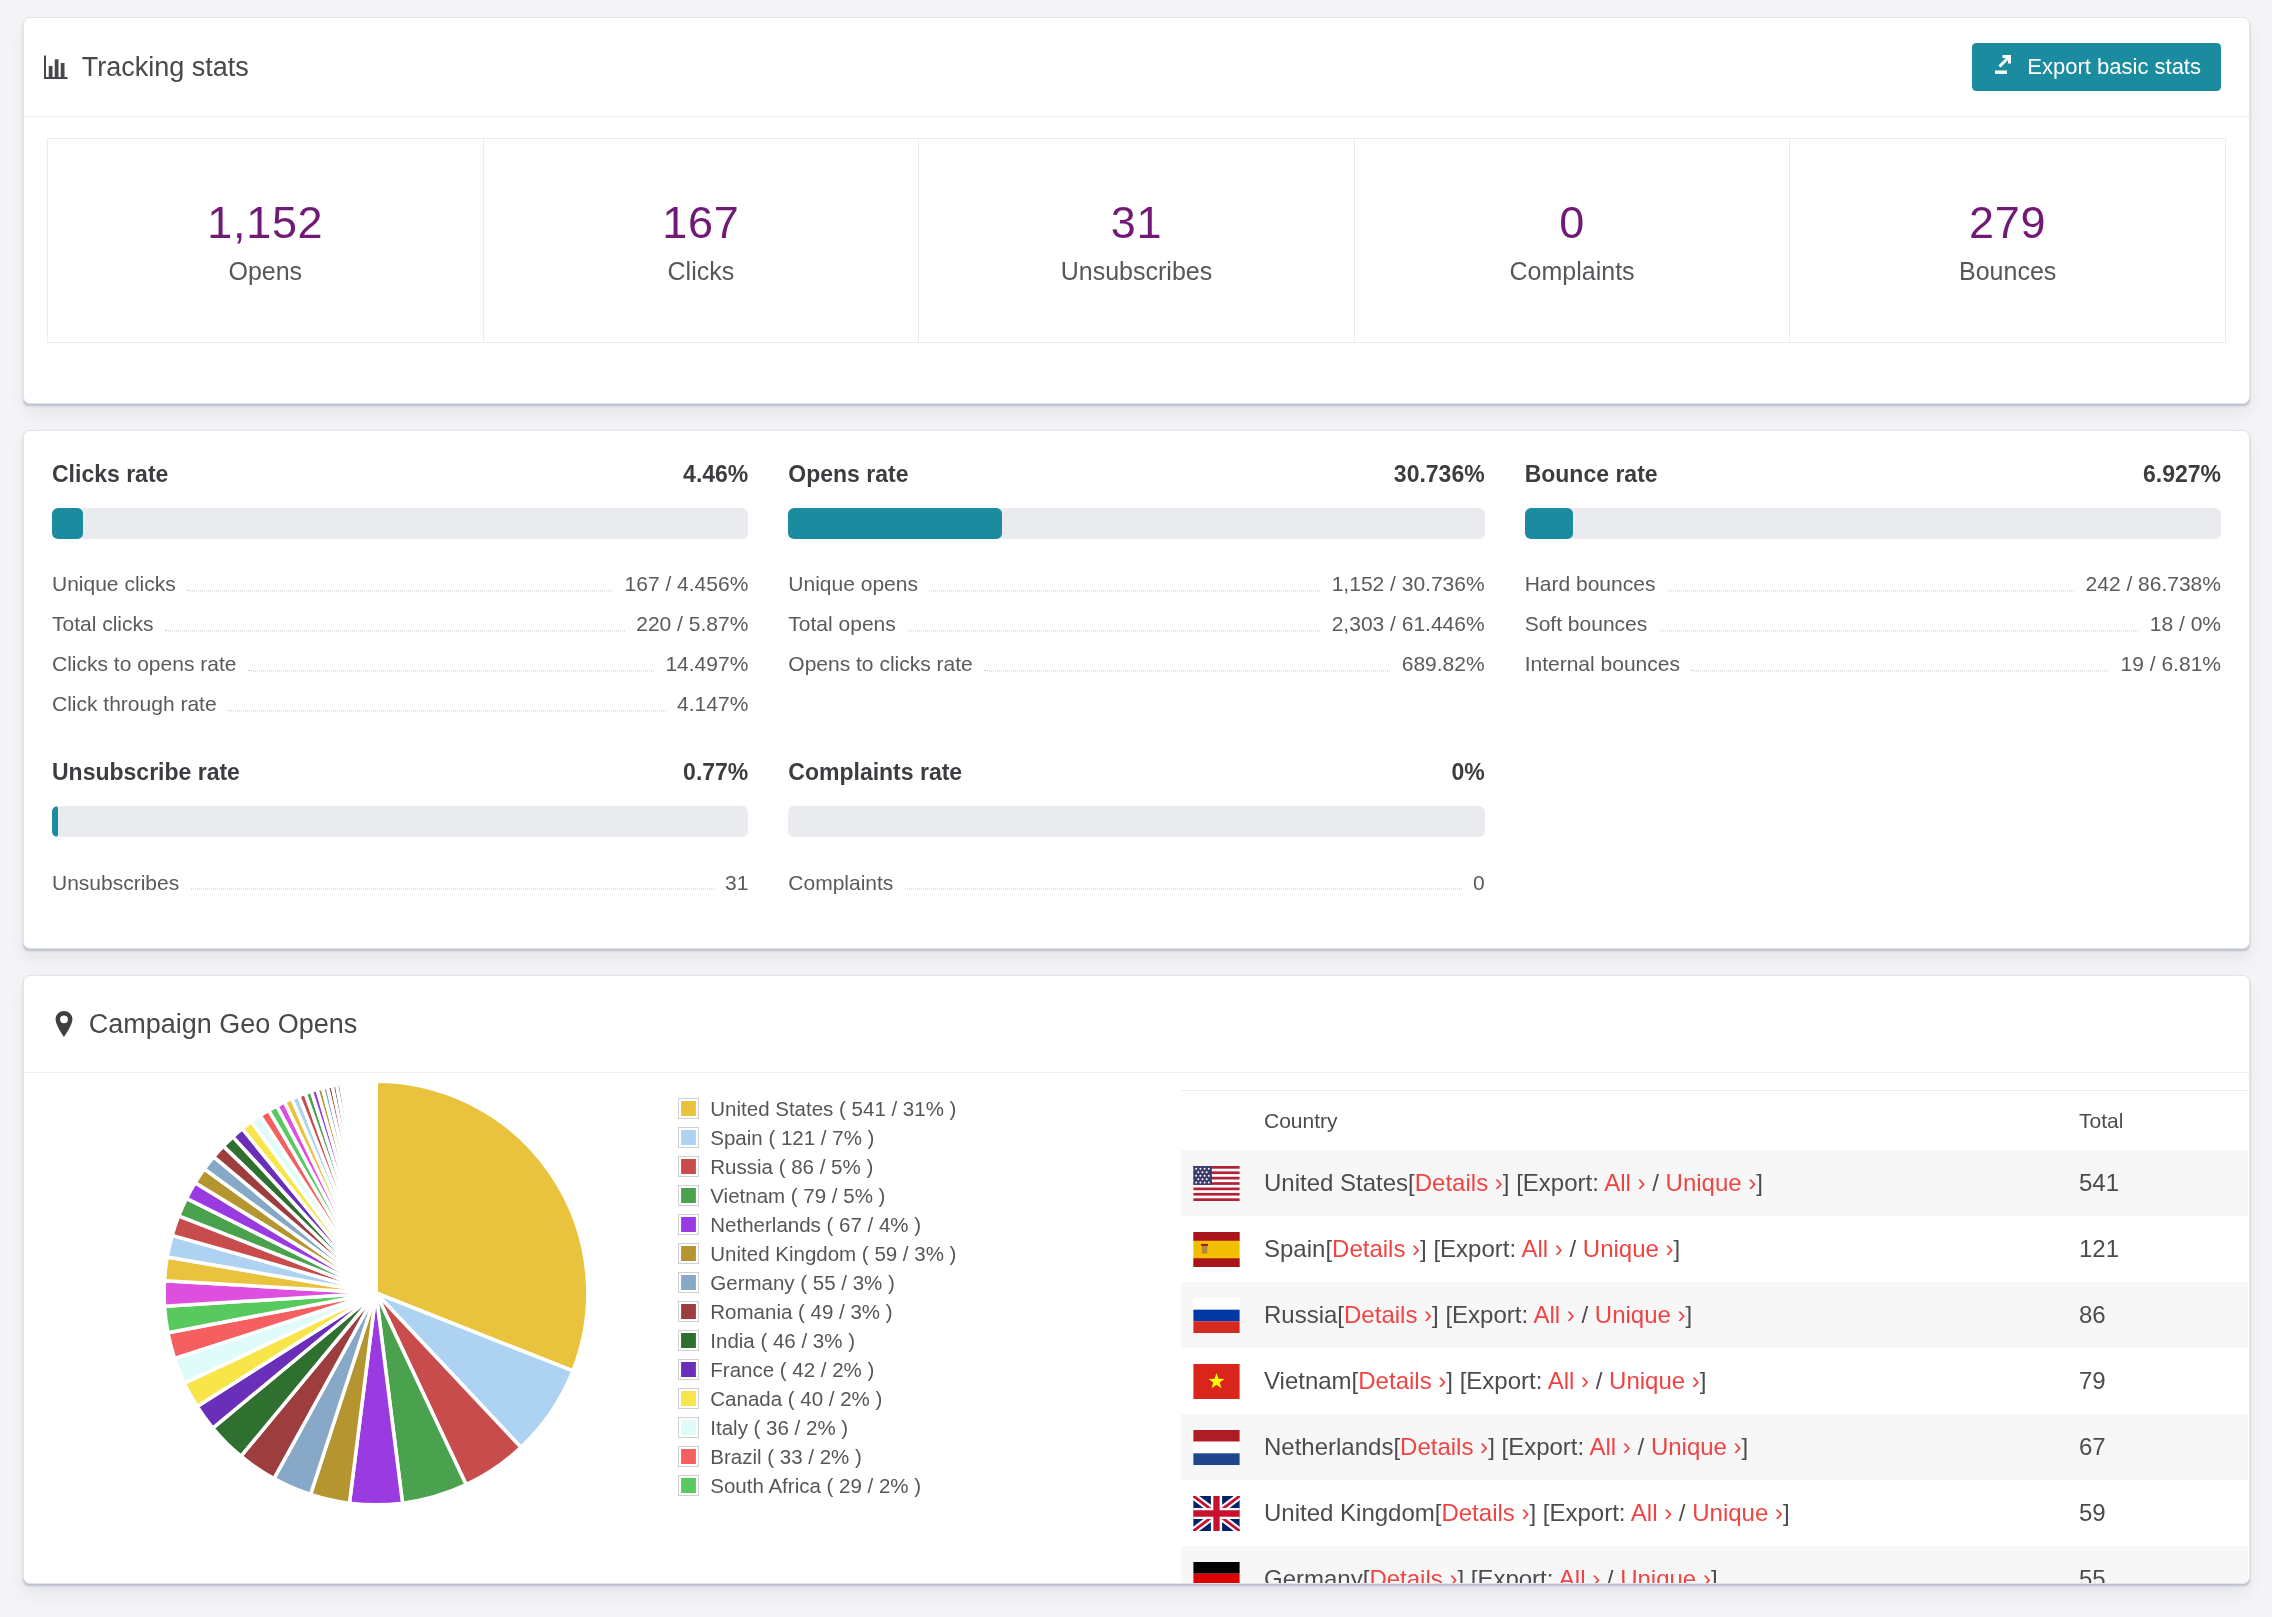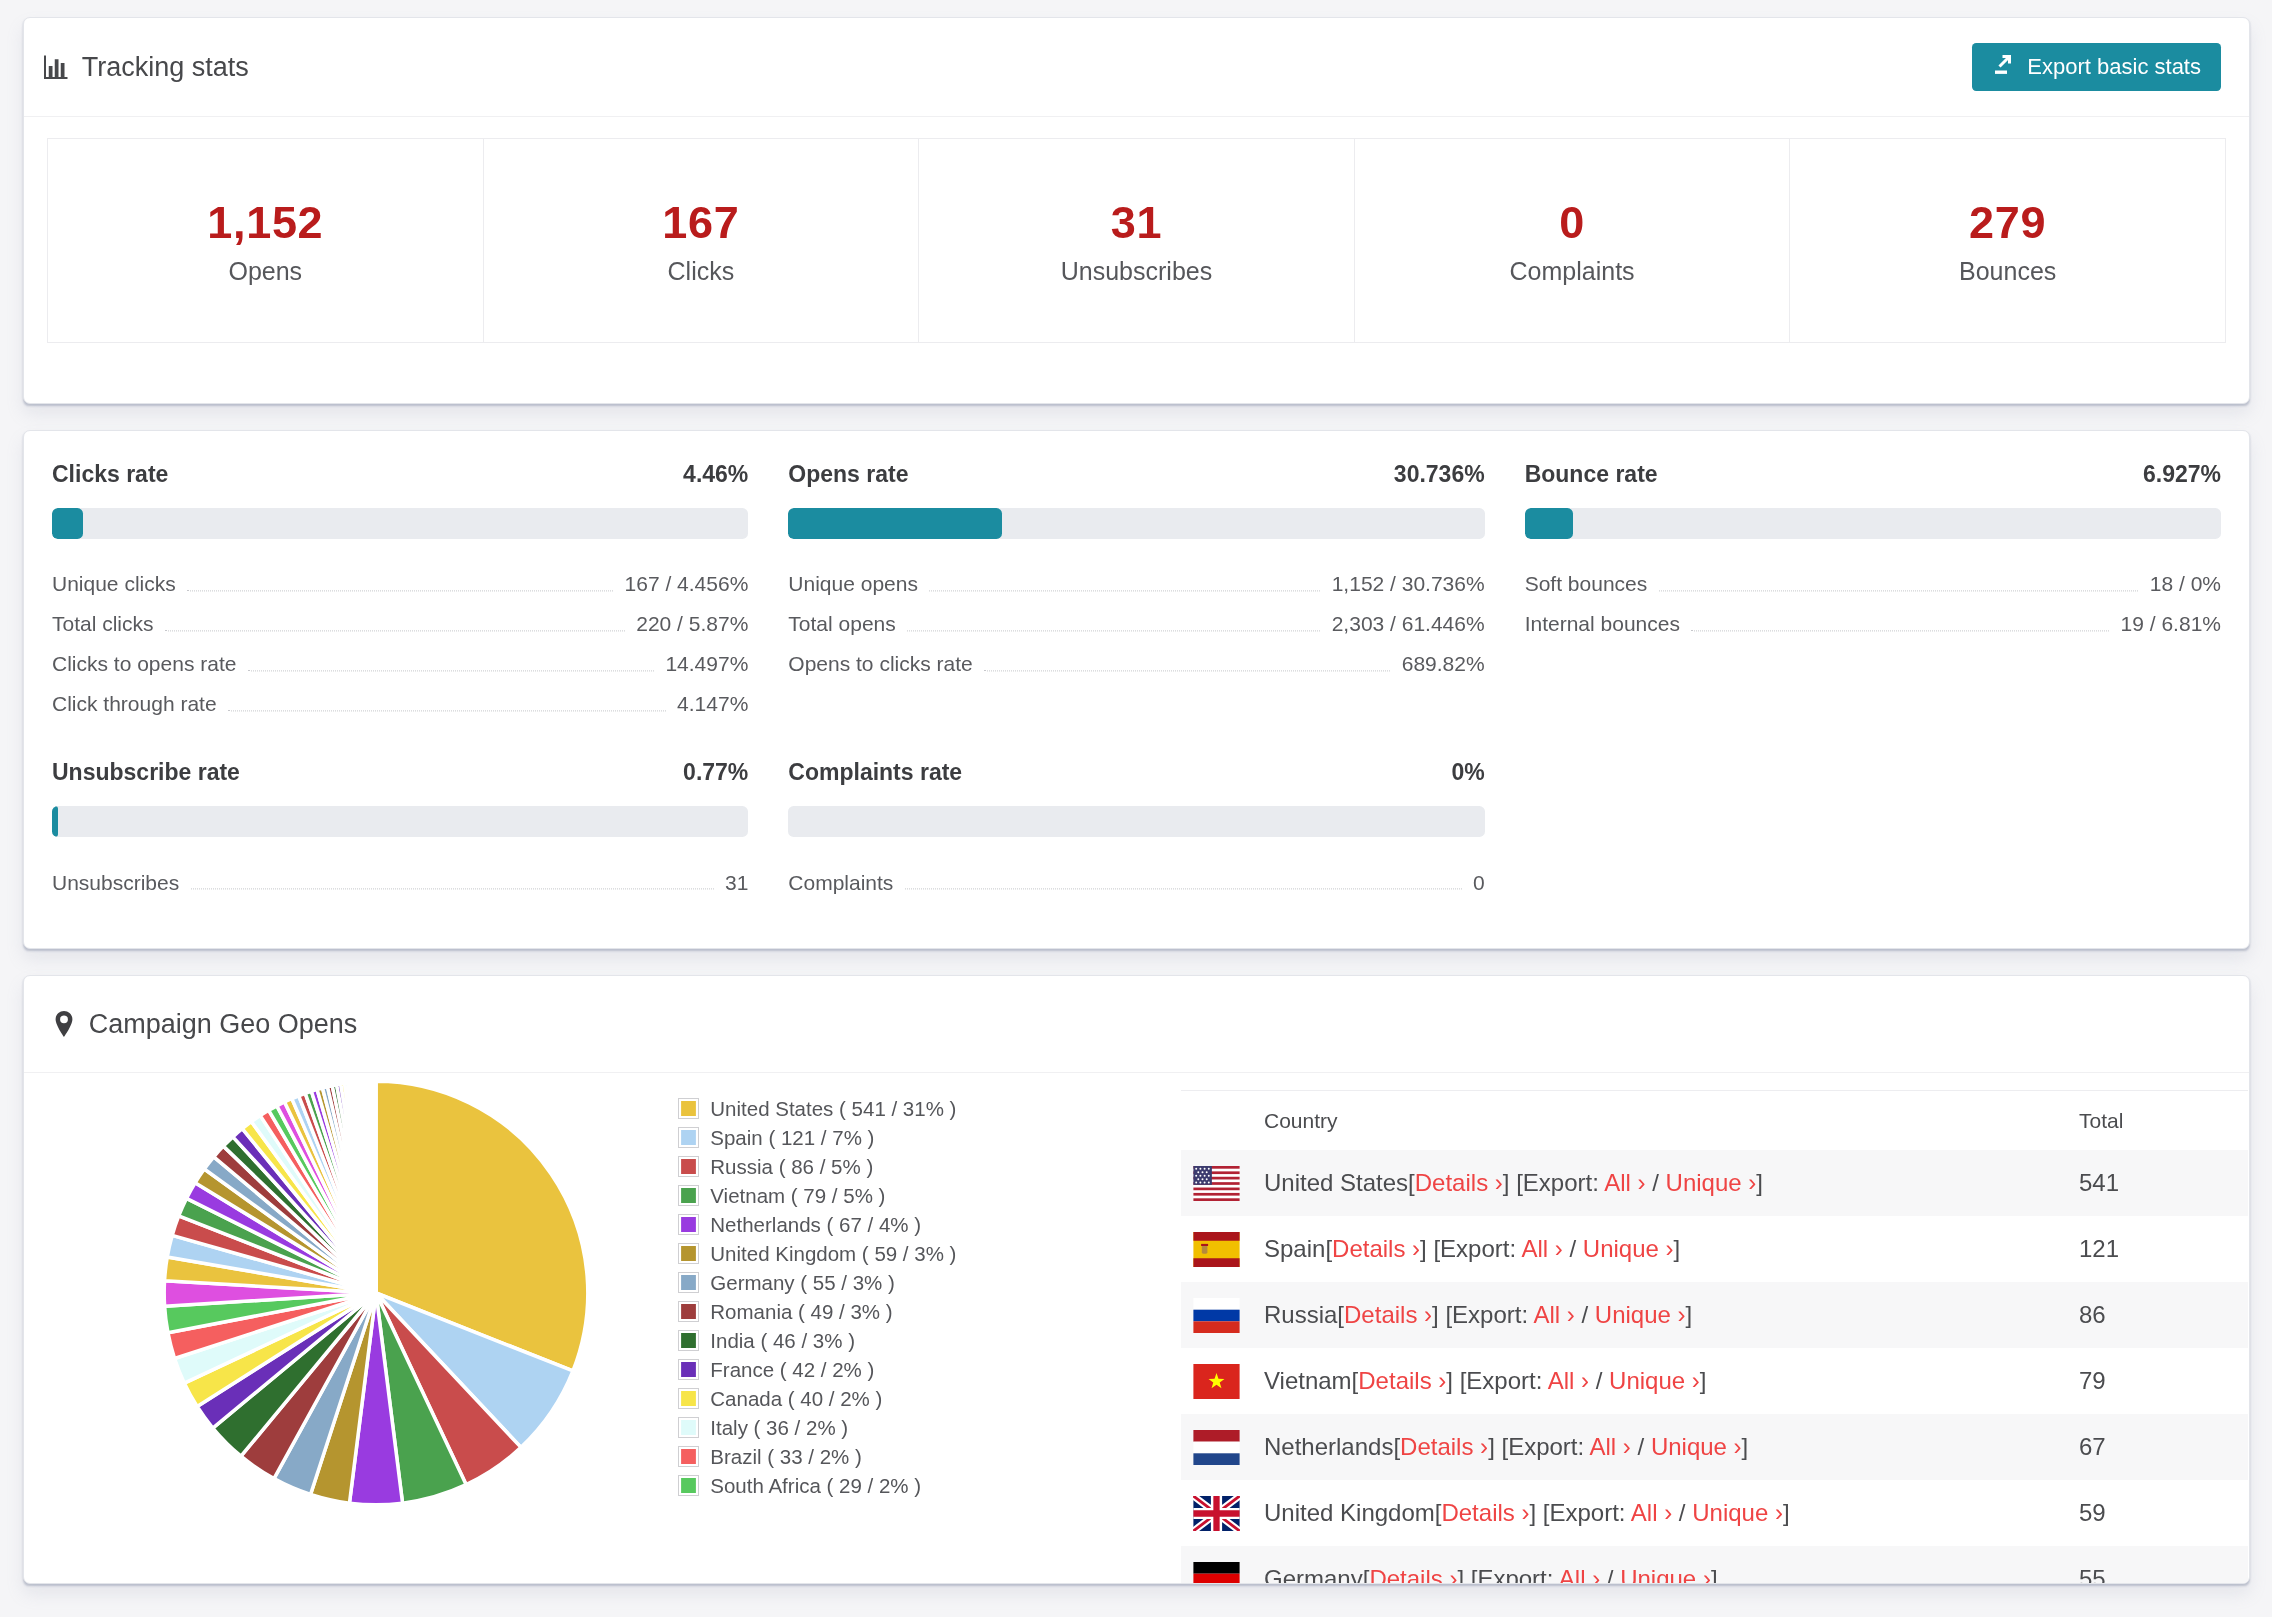--- a/index.html
+++ b/index.html
@@ -29,21 +29,21 @@
     display: flex; align-items: center; gap: 11.3px;
     background: #1b8ca0; color: #fff; border: none; border-radius: 4.2px;
     height: 48px; padding: 0 20px; font-size: 22px; cursor: pointer;
     font-family: inherit;
   }
   
   .card-tracking { height: 387px; overflow: hidden; }
   .stats-row { margin: 20.5px 23px 0; border: 0.7px solid #ececef; display: flex; }
   .stat-box { flex: 1; text-align: center; padding: 58px 0 56px; }
   .stat-box + .stat-box { border-left: 0.7px solid #ececef; }
-  .stat-value { font-size: 45px; font-weight: 700; color: #b91c1c; letter-spacing: 0.7px; }
+  .stat-value { font-size: 45px; font-weight: 400; color: #701a75; letter-spacing: 0.7px; }
   .stat-label { margin-top: 8.5px; font-size: 25px; color: #56575b; }
   
   .card-rates { height: 519px; overflow: hidden; padding: 30px 28px; }
   .rates-grid { display: grid; grid-template-columns: repeat(3, 1fr); column-gap: 40px; }
   .rates-grid + .rates-grid { margin-top: 35px; }
   .rate-head { display: flex; justify-content: space-between; align-items: baseline;
     font-size: 23px; font-weight: 700; color: #3c3d40; }
   .bar { margin-top: 20px; height: 31px; background: #e9ebef; border-radius: 5.6px; overflow: hidden; }
   .bar-fill { height: 100%; background: #1b8ca0; border-radius: 5.6px; }
   .rate-rows { margin-top: 25.4px; }
@@ -182,20 +182,25 @@
         </div>
         <div class="rate-col">
           <div class="rate-head">
             <span>Bounce rate</span>
             <span>6.927%</span>
           </div>
           <div class="bar">
             <div class="bar-fill" style="width: 6.927%;"></div>
           </div>
           <div class="rate-rows">
+            <div class="rate-row">
+              <span class="lbl">Hard bounces</span>
+              <span class="dots"></span>
+              <span class="val">242 / 86.738%</span>
+            </div>
             <div class="rate-row">
               <span class="lbl">Soft bounces</span>
               <span class="dots"></span>
               <span class="val">18 / 0%</span>
             </div>
             <div class="rate-row">
               <span class="lbl">Internal bounces</span>
               <span class="dots"></span>
               <span class="val">19 / 6.81%</span>
             </div>

